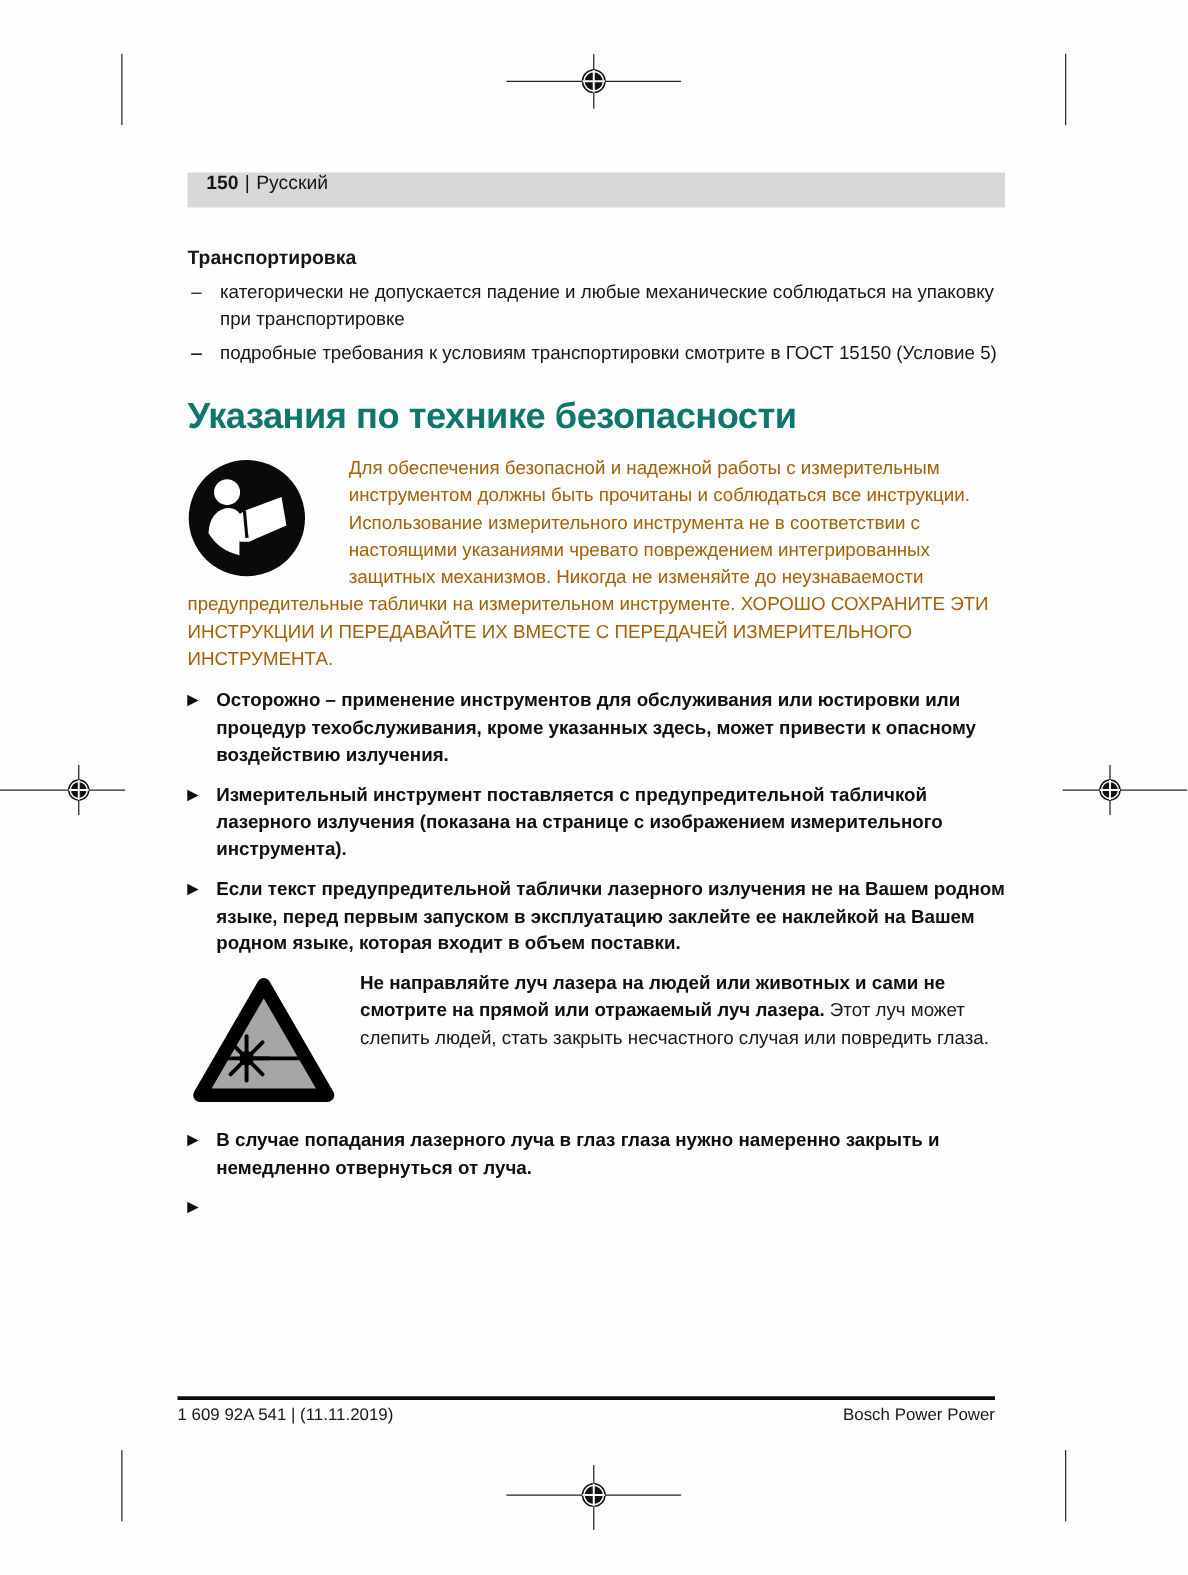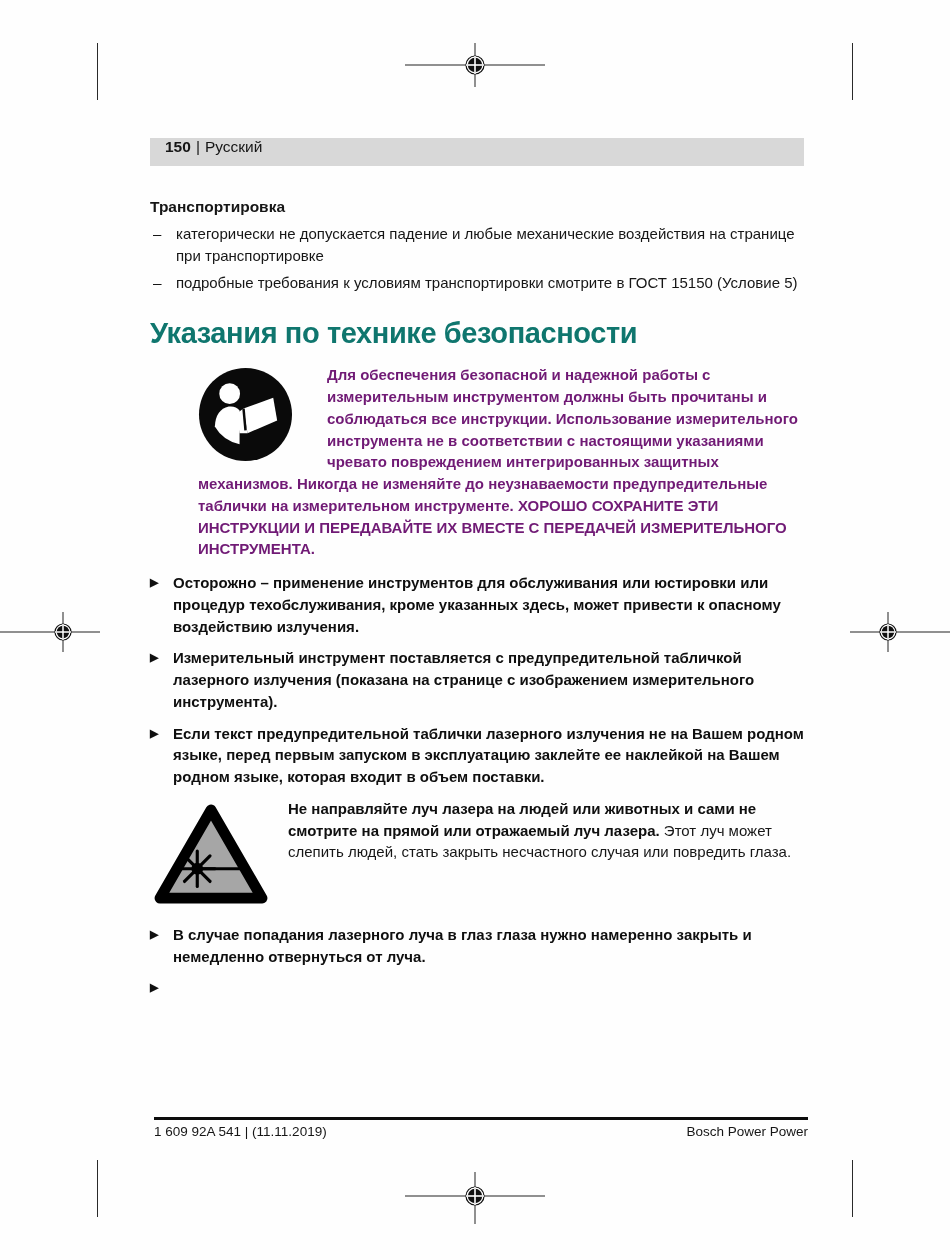--- a/index.html
+++ b/index.html
@@ -21,37 +21,37 @@
 
   .dash-list { list-style:none; margin-top:7px; }
   .dash-list li {
     position:relative; padding-left:26px; font-size:15px; line-height:1.45;
     margin-bottom:5px;
   }
   .dash-list .bullet { position:absolute; left:3px; top:0; }
 
   .main-title { margin-top:24px; font-size:29px; font-weight:700; letter-spacing:-0.4px; color:#0f766e; }
 
-  .intro-block { margin-top:14px; font-size:15px; line-height:1.45; font-weight:700; color:#701a75;margin-left:48px; }
+  .intro-block { margin-top:14px; font-size:15px; line-height:1.45; font-weight:400; color:#a16207; }
   .manual-icon-float { float:left; width:95px; height:95px; margin:3px 34px 8px 0; }
 
   .arrow-list { list-style:none; margin-top:12px; }
   .arrow-list li {
     position:relative; padding-left:23px; font-size:15px; line-height:1.45;
     font-weight:700; margin-bottom:10px; color:#0f0f0f;
   }
   .arrow-list .bullet { position:absolute; left:0; top:3px; font-size:11px; }
 
   .laser-block { margin-top:10px; font-size:15px; line-height:1.45; }
   .laser-block::after { content:""; display:block; clear:both; }
   .laser-icon-float { float:left; width:118px; height:104px; margin:4px 18px 6px 2px; }
   .laser-bold { font-weight:700; color:#0f0f0f;margin-top:12px; }
 
   .footer {
-    position:absolute; left:154px; top:1117px; width:654px;
+    position:absolute; left:142px; top:1117px; width:654px;
     border-top:3px solid #0c0c0c; padding-top:4px;
     display:flex; justify-content:space-between; font-size:13.5px;
   }
 
   .regmark, .cropmark { position:absolute; }
   .cropmark { background:#2a2a2a; }
   .v-tick { width:1px; height:57px; }
   .clearfix::after { content:""; display:block; clear:both; }
 </style>
 </head>
@@ -105,21 +105,21 @@
     <div class="header-bar">
       <span class="pg">150</span>
       <span class="sep">|</span>
       <span>Русский</span>
     </div>
 
     <h3 class="section-title">Транспортировка</h3>
     <ul class="dash-list">
       <li>
         <span class="bullet">–</span>
-        <span>категорически не допускается падение и любые механические воздействия на странице при транспортировке</span>
+        <span>категорически не допускается падение и любые механические соблюдаться на упаковку при транспортировке</span>
       </li>
       <li>
         <span class="bullet">–</span>
       </li>
       <li>
         <span class="bullet">–</span>
         <span>подробные требования к условиям транспортировки смотрите в ГОСТ 15150 (Условие 5)</span>
       </li>
     </ul>
 

